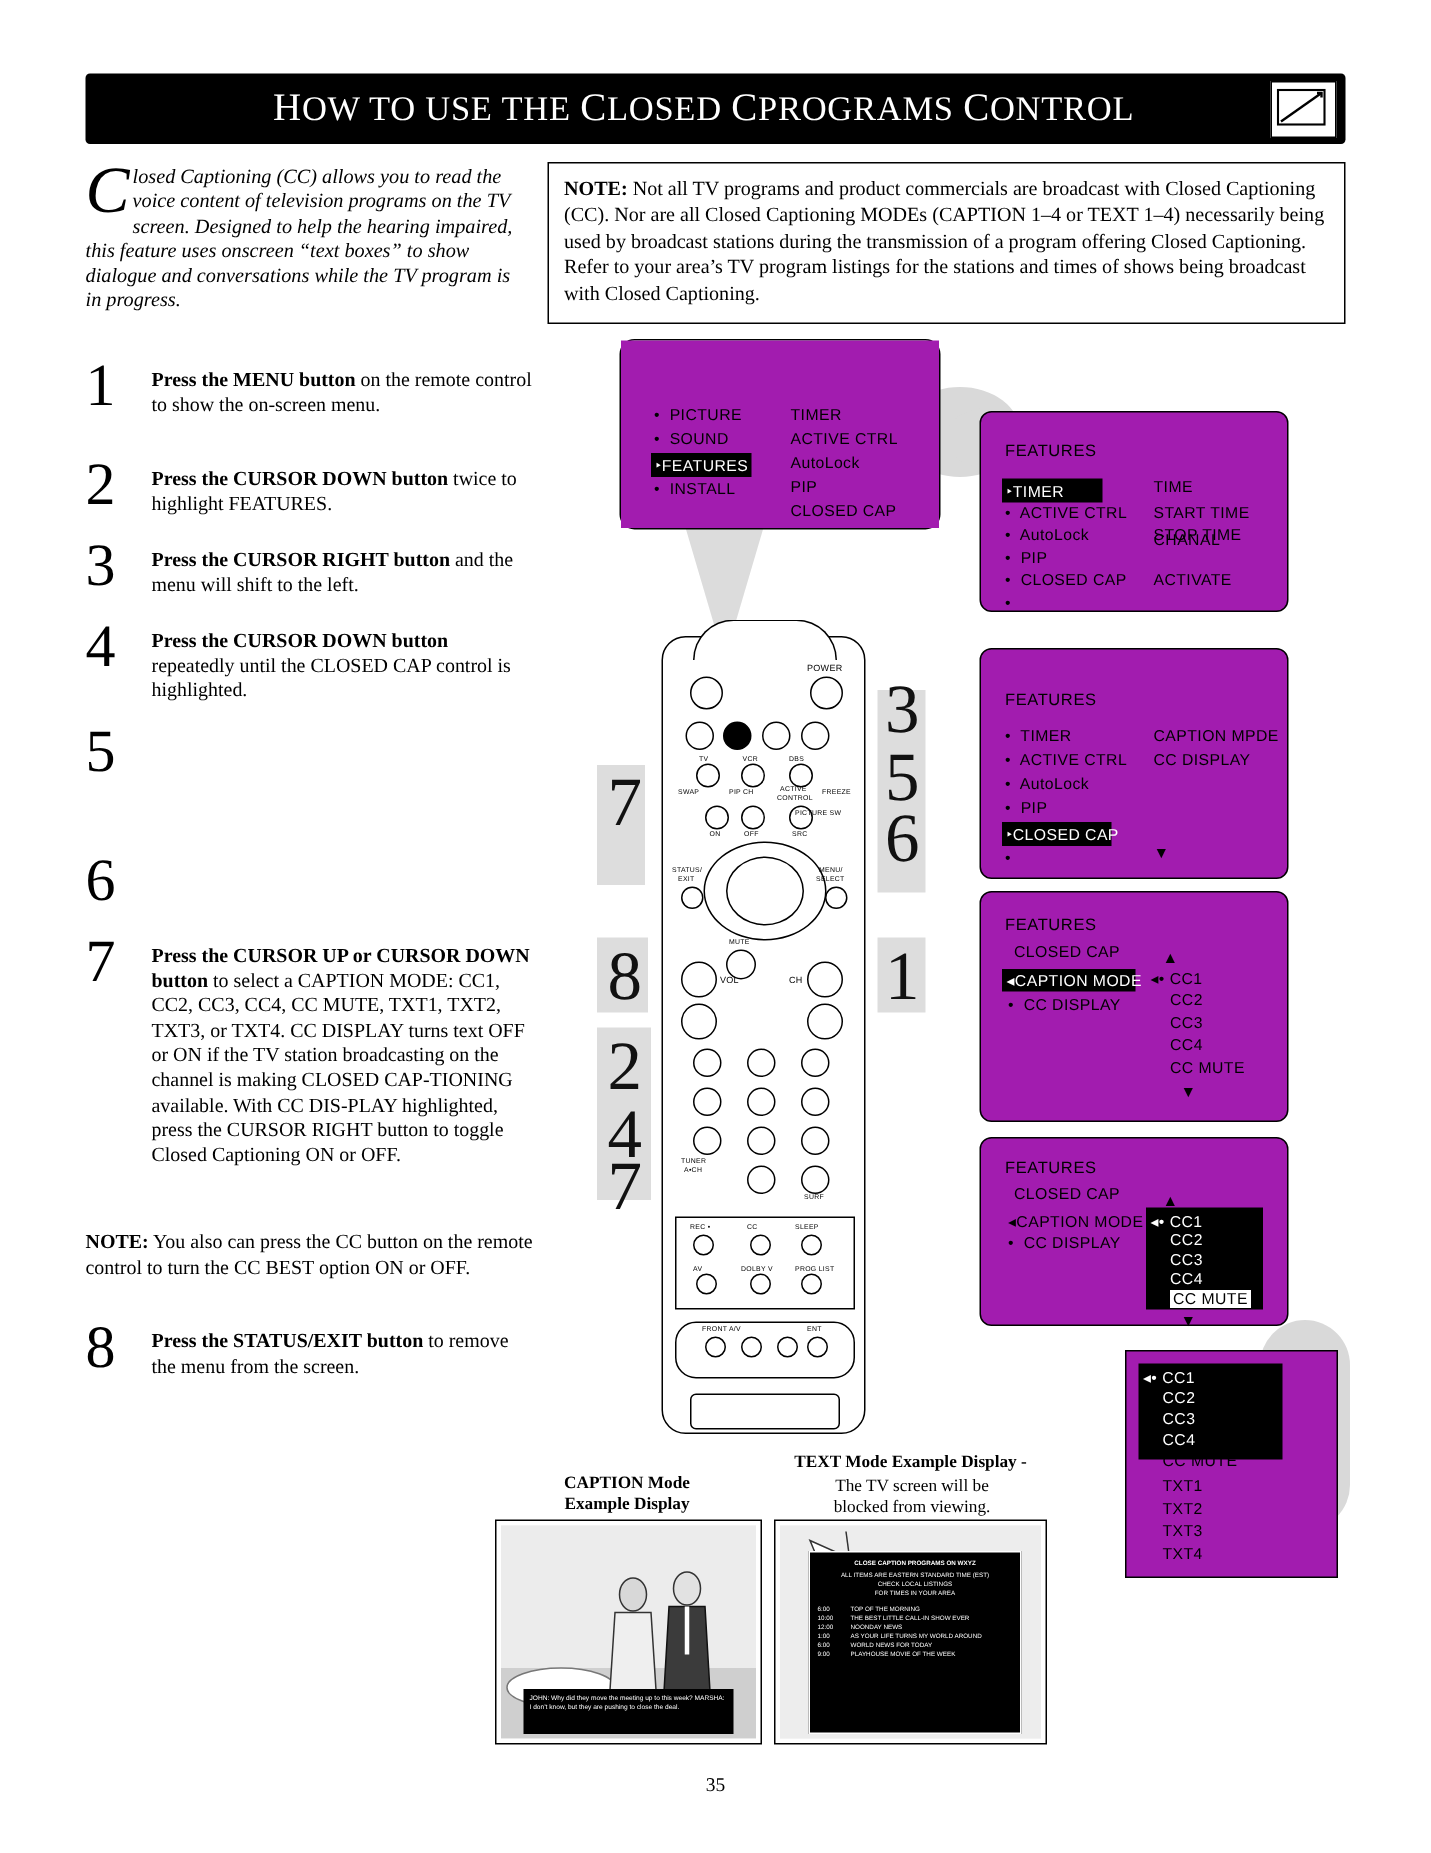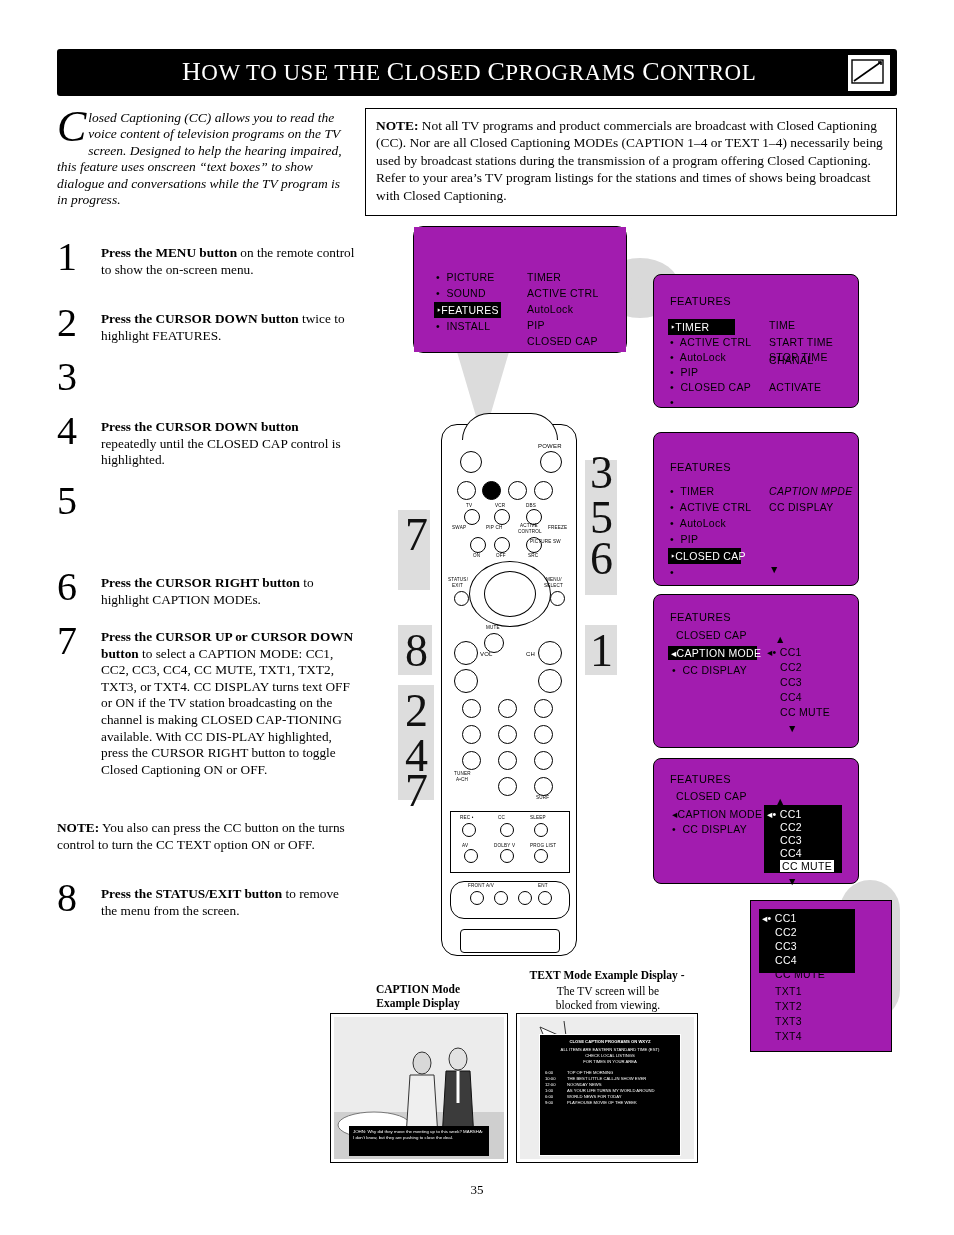--- a/index.html
+++ b/index.html
@@ -143,40 +143,40 @@
     <div class="step" style="min-height:58px">
       <div class="num">1</div>
       <div class="txt"><b>Press the MENU button</b><span> on the remote control to show the on-screen menu.</span></div>
     </div>
     <div class="step" style="min-height:46px">
       <div class="num">2</div>
       <div class="txt"><b>Press the CURSOR DOWN button</b><span> twice to highlight FEATURES.</span></div>
     </div>
     <div class="step" style="min-height:46px">
       <div class="num">3</div>
+      <div class="txt"><b>Press the CURSOR RIGHT button</b><span> and the menu will shift to the left.</span></div>
     </div>
     <div class="step" style="min-height:62px">
       <div class="num">4</div>
       <div class="txt"><b>Press the CURSOR DOWN button</b><span> repeatedly until the CLOSED CAP control is highlighted.</span></div>
     </div>
     <div class="step" style="min-height:78px">
       <div class="num">5</div>
     </div>
     <div class="step" style="min-height:46px">
       <div class="num">6</div>
-      <div class="txt"><b>Press the CURSOR RIGHT button</b><span> to highlight CAPTION MODEs.</span></div>
     </div>
     <div class="step" style="min-height:200px">
       <div class="num">7</div>
       <div class="txt"><b>Press the CURSOR UP or CURSOR DOWN button</b><span> to select a CAPTION MODE:  CC1, CC2, CC3, CC4, CC MUTE, TXT1, TXT2, TXT3, or TXT4. CC DISPLAY turns text OFF or ON if the TV station broadcasting on the channel is making CLOSED CAP-TIONING available. With CC DIS-PLAY highlighted, press the CURSOR RIGHT button to toggle Closed Captioning ON or OFF.</span></div>
     </div>
   </div>
 
   <div class="note-inline" style="top:820px;">
-    <b>NOTE:</b><span> You also can press the CC button on the turns control to turn the CC TEXT option ON or OFF.</span>
+    <b>NOTE:</b><span> You also can press the CC button on the remote control to turn the CC BEST option ON or OFF.</span>
   </div>
 
   <div class="step" style="position:absolute;left:57px;top:886px;width:300px;">
     <div class="num">8</div>
     <div class="txt"><b>Press the STATUS/EXIT button</b><span> to remove the menu from the screen.</span></div>
   </div>
 
   <div class="tail"></div>
   <div class="shadowblob" style="left:600px;top:258px;width:80px;height:60px;"></div>
   <div class="shadowblob" style="left:630px;top:272px;width:60px;height:40px;"></div>
@@ -212,21 +212,21 @@
   </div>
 
   <div class="osd" style="left:653px;top:432px;width:204px;height:152px;border-radius:8px;">
     <div class="ttl" style="left:16px;top:28px;">FEATURES</div>
     <div class="itm" style="left:16px;top:52px;">•&nbsp; <span>TIMER</span></div>
     <div class="itm" style="left:16px;top:68px;">•&nbsp; <span>ACTIVE CTRL</span></div>
     <div class="itm" style="left:16px;top:84px;">•&nbsp; <span>AutoLock</span></div>
     <div class="itm" style="left:16px;top:100px;">•&nbsp; <span>PIP</span></div>
     <div class="itm inv" style="left:14px;top:115px;width:66px;">‣<span>CLOSED CAP</span></div>
     <div class="itm" style="left:16px;top:133px;">•</div>
-    <div class="itm" style="left:115px;top:52px;font-style:italic;">CAPTION MPDE</div>
+    <div class="itm" style="left:115px;top:52px;">CAPTION MPDE</div>
     <div class="itm" style="left:115px;top:68px;">CC DISPLAY</div>
     <div class="itm" style="left:115px;top:130px;">▼</div>
   </div>
 
   <div class="osd" style="left:653px;top:594px;width:204px;height:152px;border-radius:8px;">
     <div class="ttl" style="left:16px;top:16px;">FEATURES</div>
     <div class="itm" style="left:22px;top:34px;">CLOSED CAP</div>
     <div class="itm inv" style="left:14px;top:51px;width:82px;">◂<span>CAPTION MODE</span></div>
     <div class="itm" style="left:18px;top:69px;">•&nbsp; <span>CC DISPLAY</span></div>
     <div class="itm" style="left:121px;top:38px;">▲</div>

